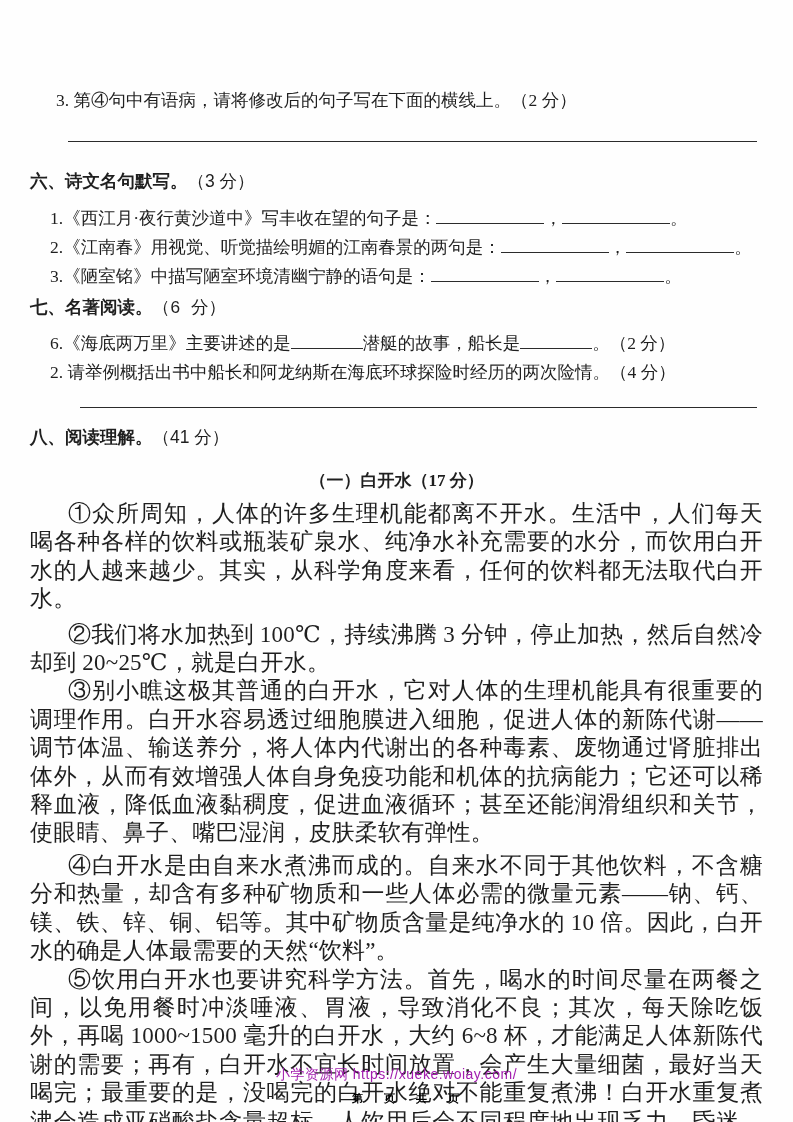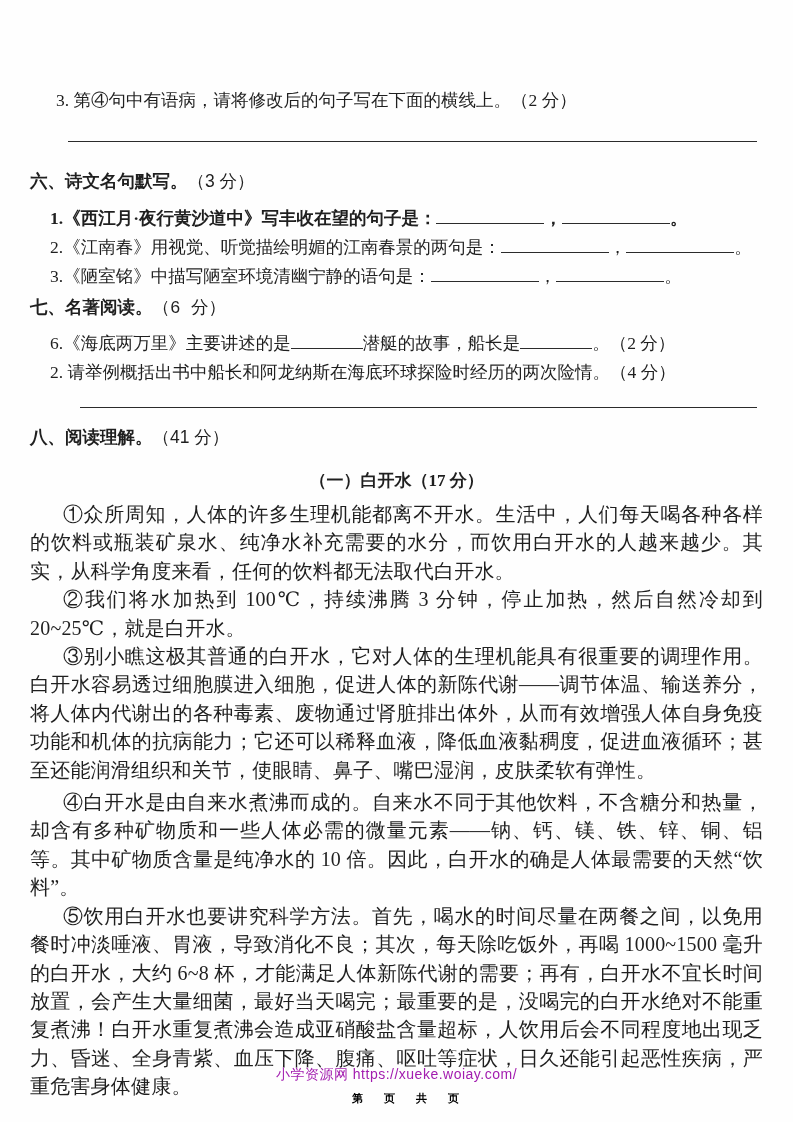--- a/index.html
+++ b/index.html
@@ -25,47 +25,47 @@
   .sec-heading{
     font-family:"Liberation Sans","DejaVu Sans",sans-serif;
     font-weight:bold;
     line-height:30px;
     font-size:17.5px;
   }
   .sec-heading.six{margin-top:24px;}
   .sec-heading.seven{margin-top:2px;font-family:Liberation Mono, monospace;}
   .sec-heading.eight{margin-top:14px;}
   .sub{padding-left:20px;line-height:29px;}
-  .sub.m8{margin-top:8px;font-weight:bold;}
+  .sub.m8{margin-top:8px;}
   .sub.m6{margin-top:6px;}
   .blank{
     display:inline-block;
     border-bottom:1.2px solid #2b2b2b;
     height:0.95em;
     vertical-align:baseline;
   }
   .blank.w110{width:108px;}
   .blank.w72{width:72px;}
   .passage-title{
     margin-top:14px;
     text-align:center;
     font-weight:bold;
     font-size:17px;
     line-height:30px;
   }
   .para{
     margin:0;
-    font-size:20px;
+    font-size:23px;
     line-height:28.4px;
     text-align:justify;
     text-indent:1.65em;
     letter-spacing:0.2px;
   }
   .para.p1{margin-top:4px;}
-  .para.p2{margin-top:0;}
+  .para.p2{margin-top:7px;}
   .para.p3{margin-top:0px;}
   .para.p4{margin-top:4px;}
   .para.p5{margin-top:0;}
   .footer{
     position:absolute;left:0;right:0;bottom:12px;
     text-align:center;
     font-family:"Liberation Sans","DejaVu Sans",sans-serif;
   }
   .footer .site{
     color:#a21caf;

